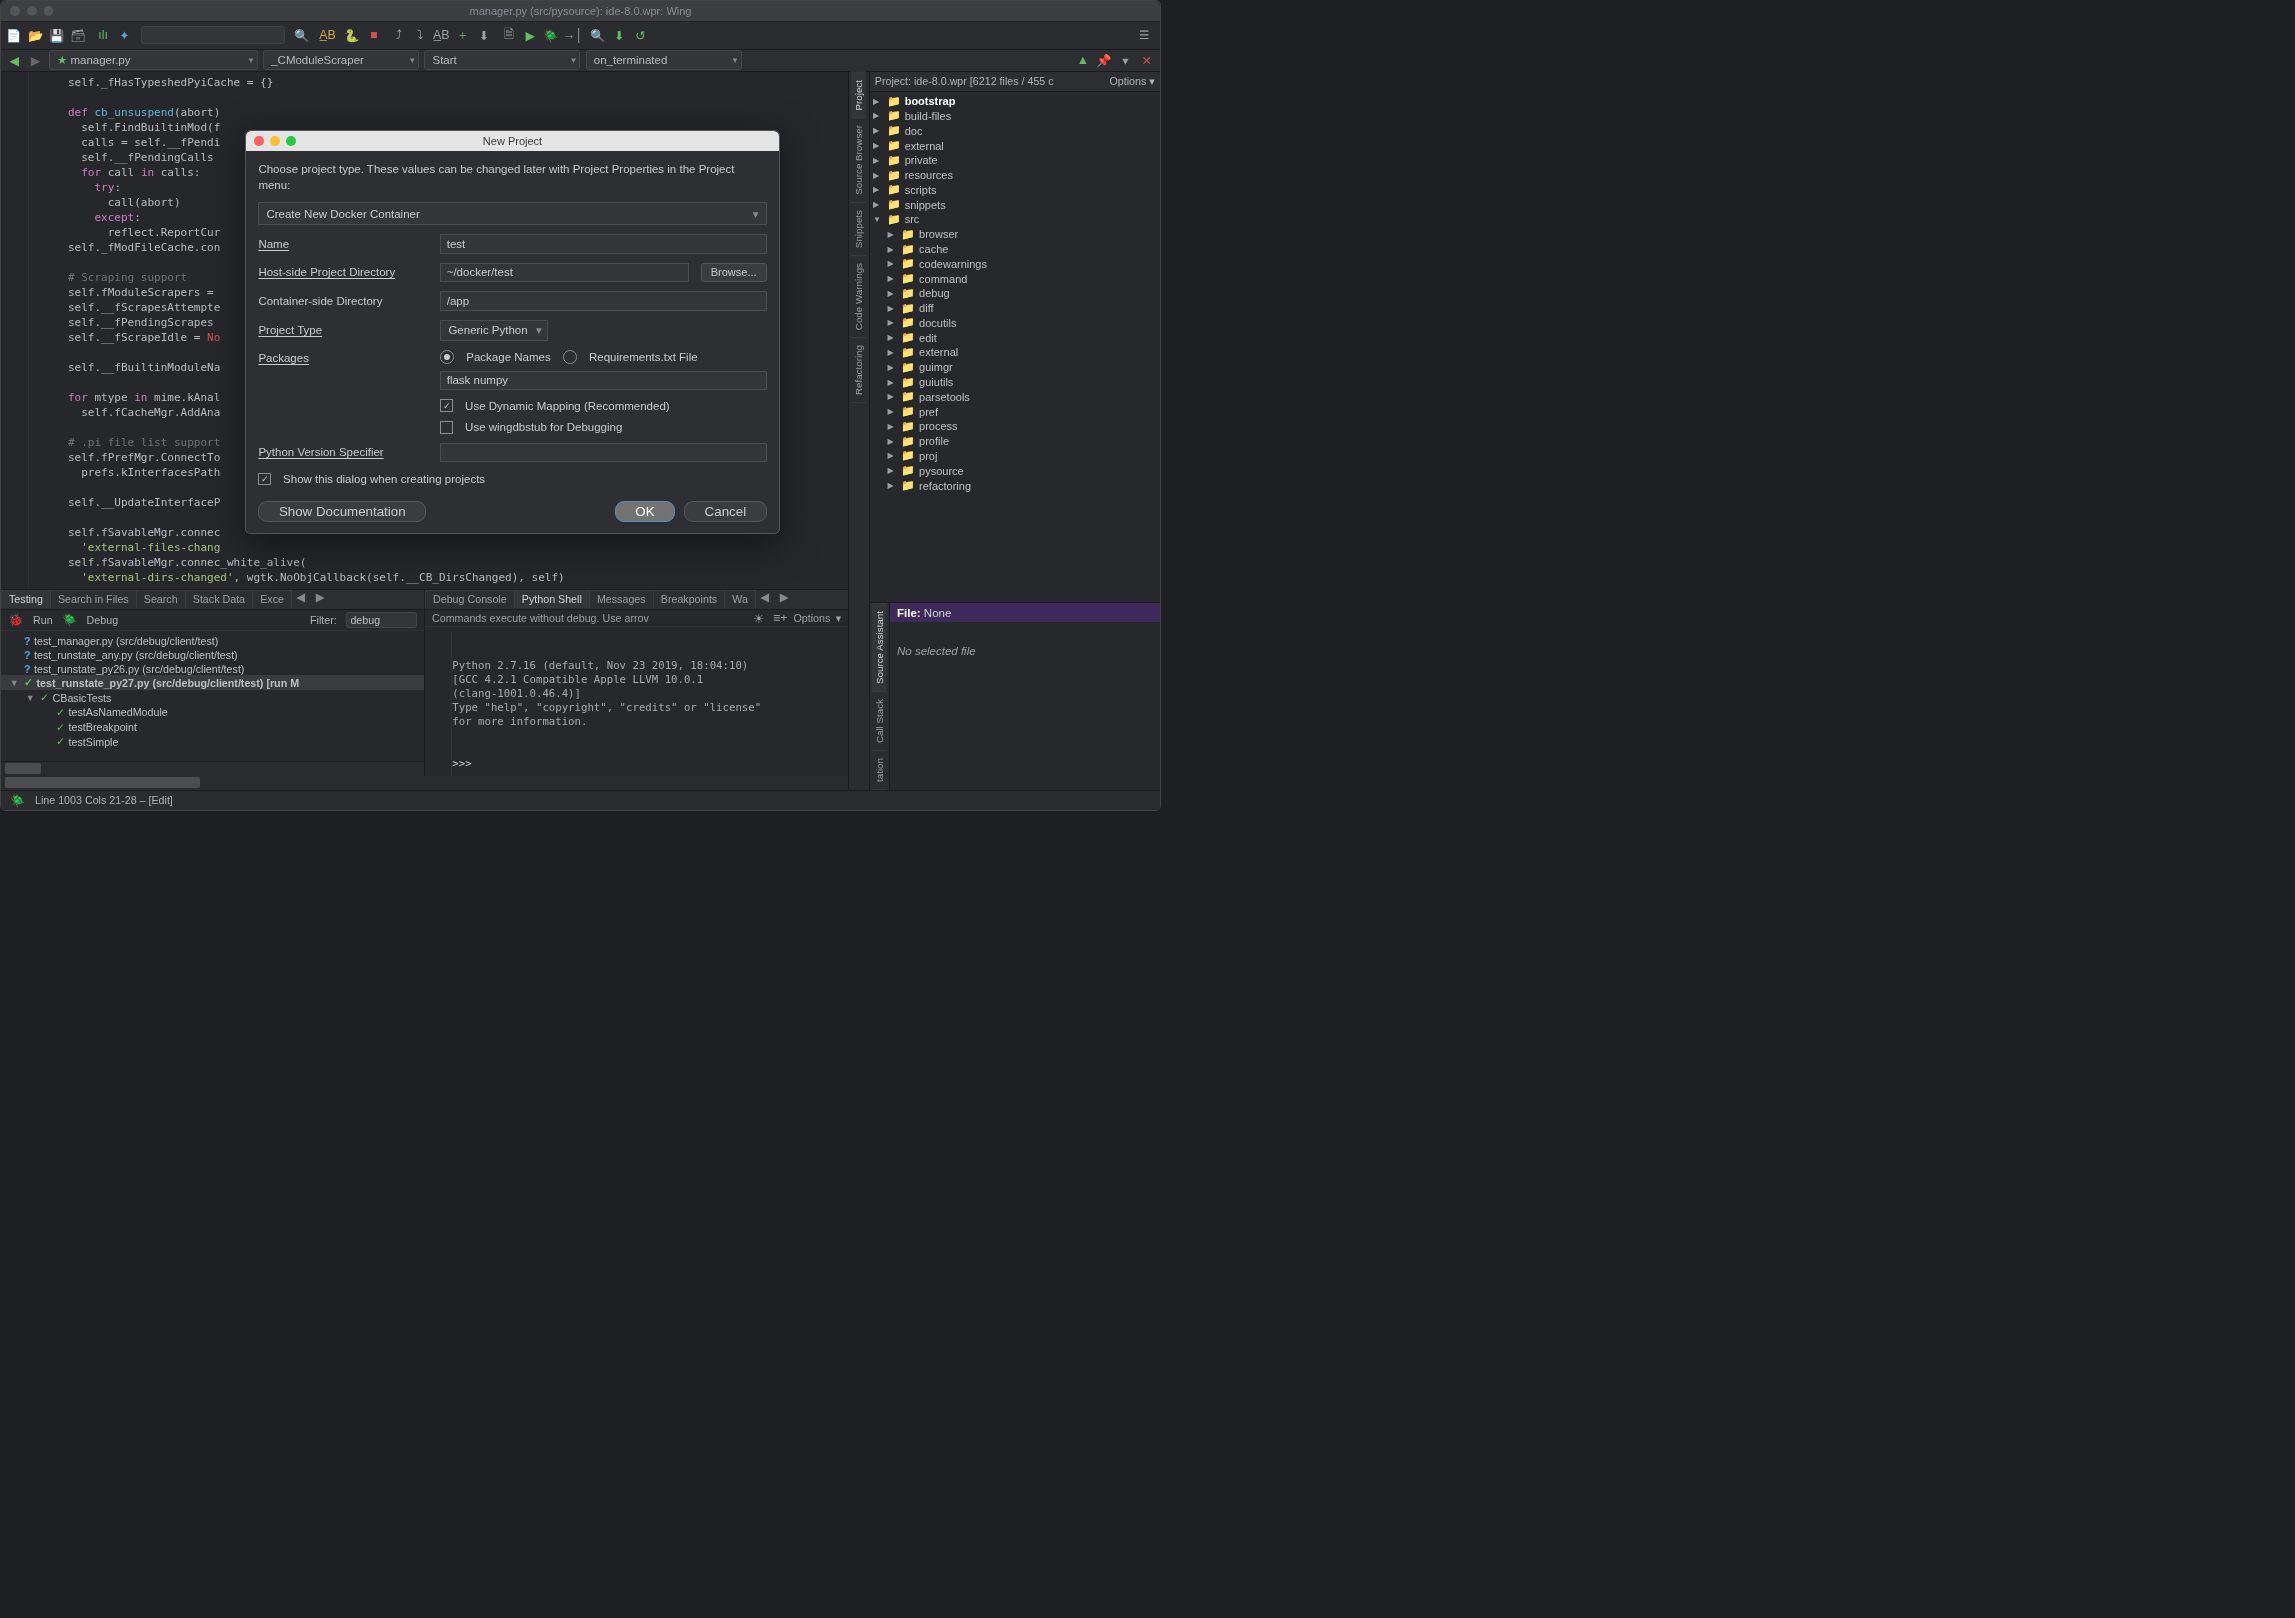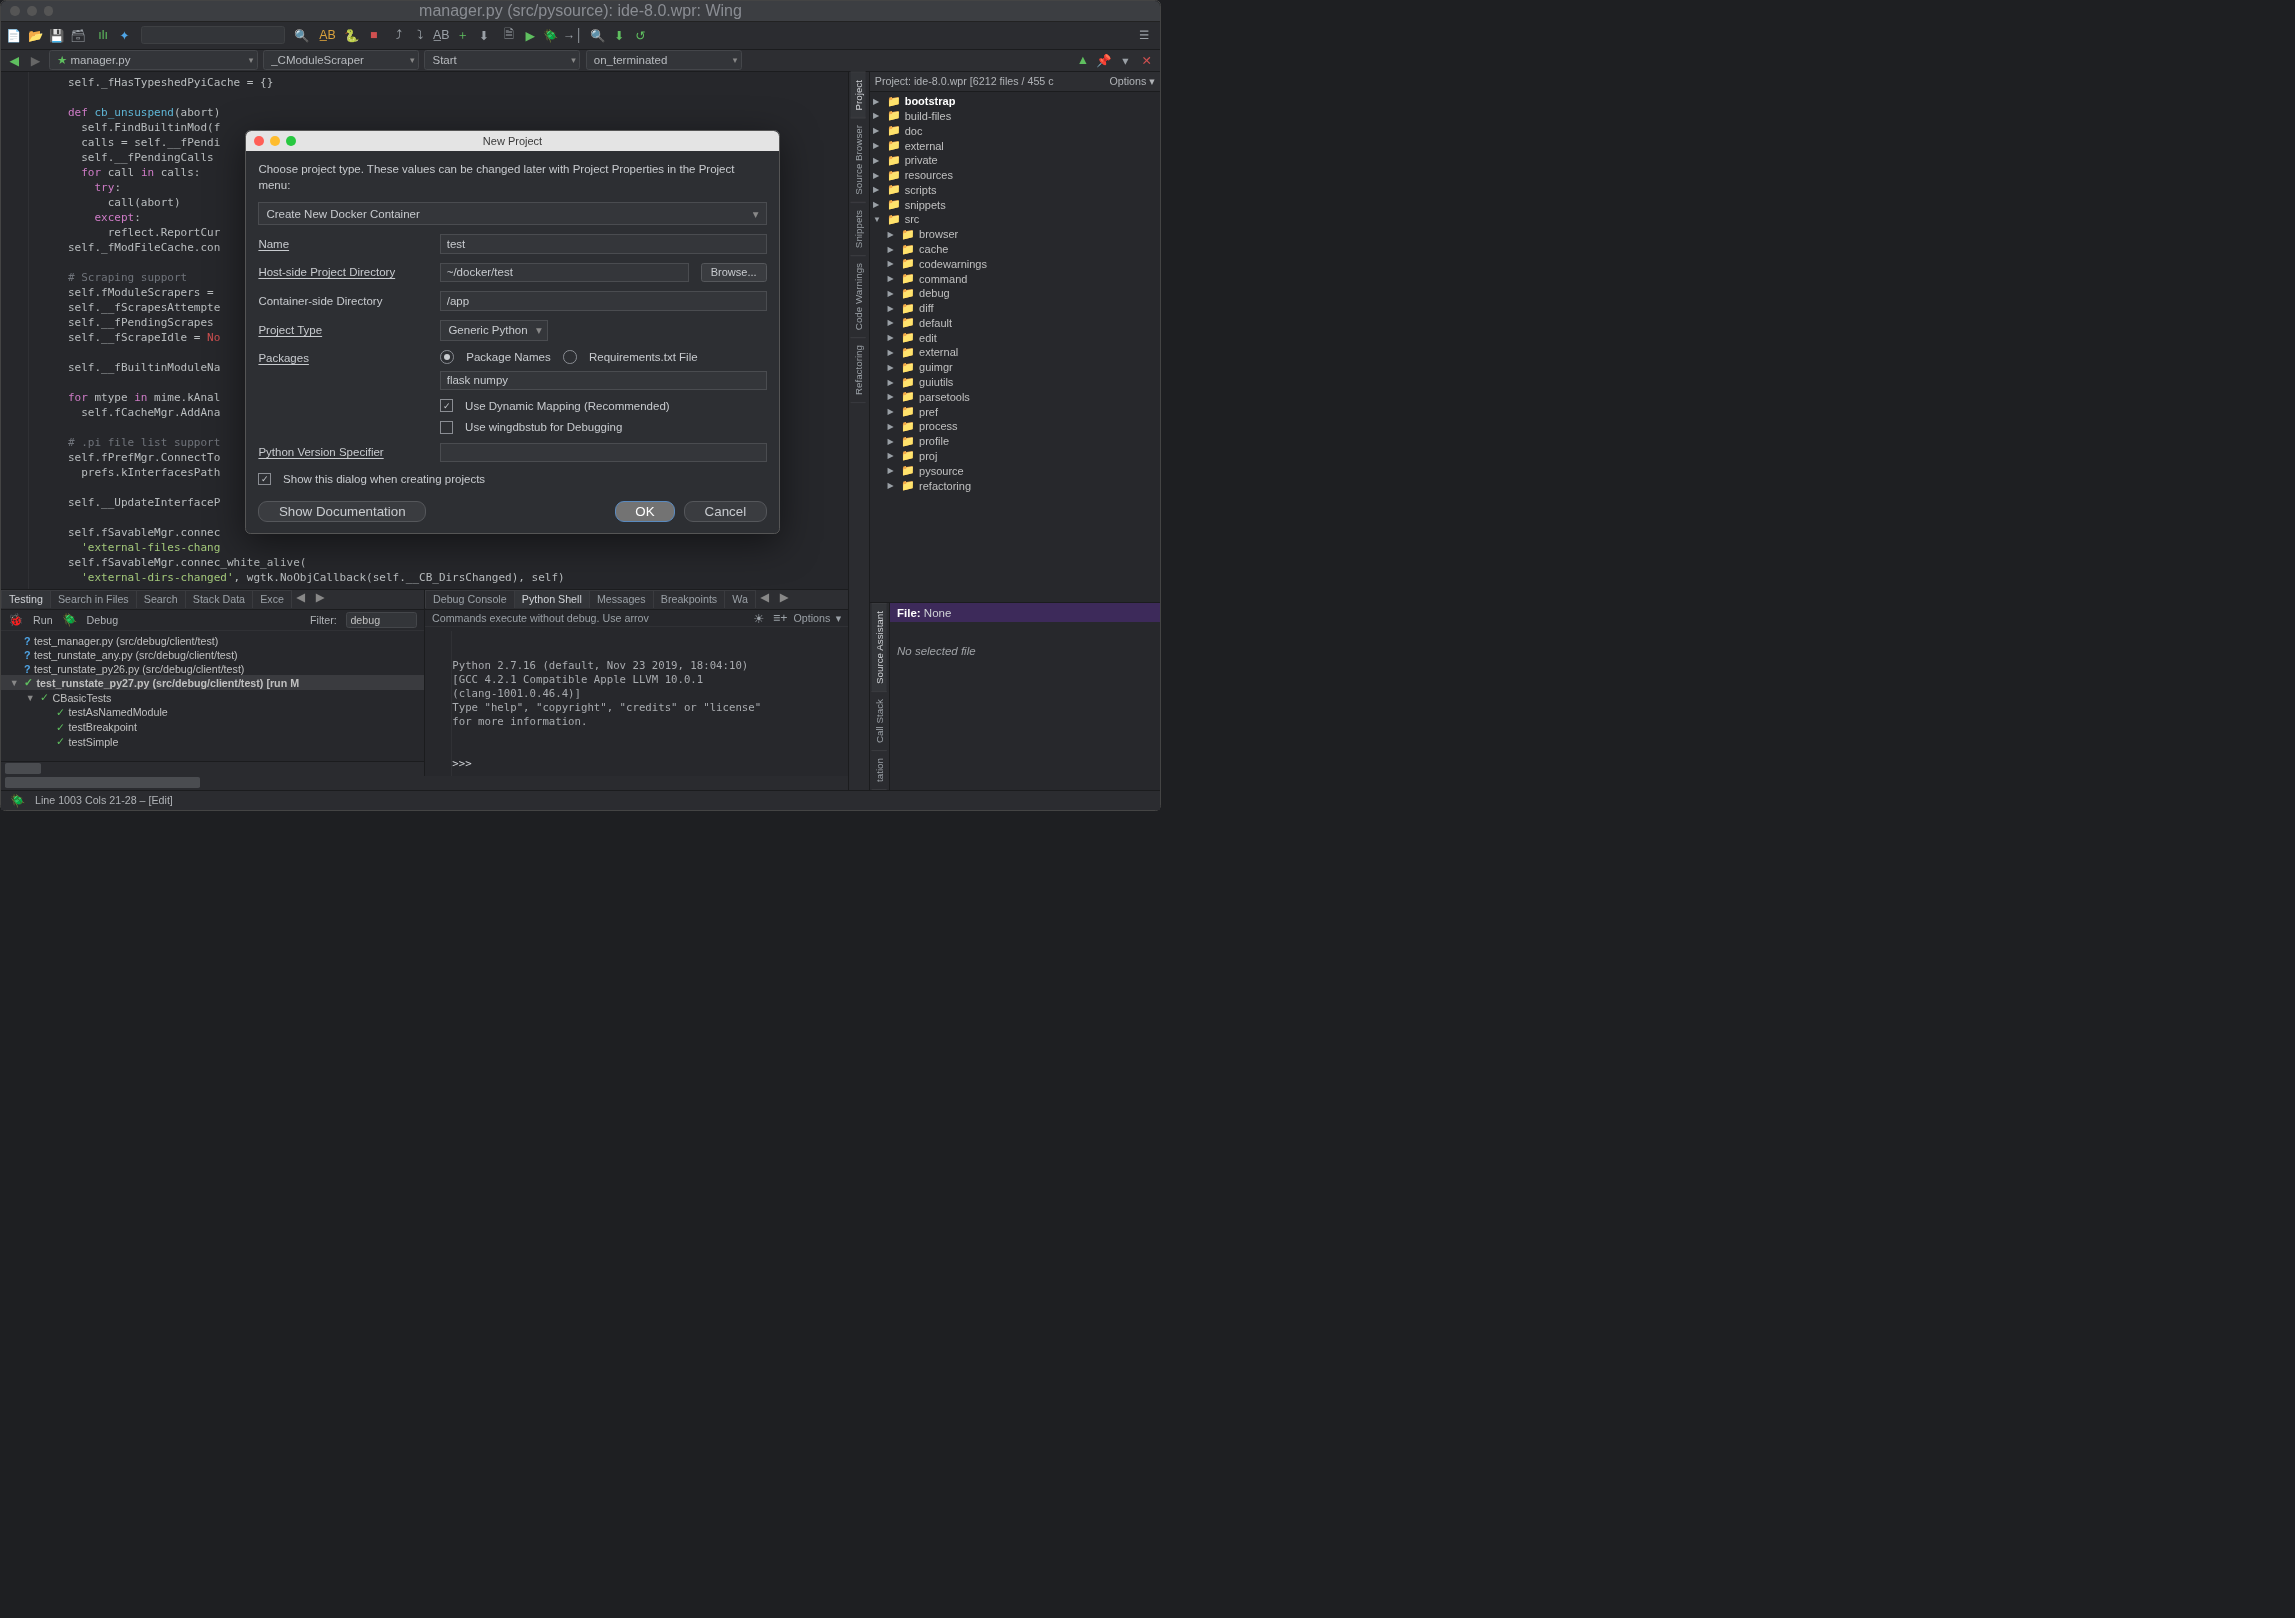--- a/index.html
+++ b/index.html
@@ -1,20 +1,20 @@
 <!DOCTYPE html>
 <html><head>
 <meta charset="utf-8">
 <style>
 html,body{margin:0;padding:0;font-family:-apple-system,BlinkMacSystemFont,"Segoe UI",Arial,sans-serif;font-size:11.5px;color:#c0c0c0;background:#1e1f22;overflow:hidden}
 .window{display:flex;flex-direction:column;height:809px;width:1159px;background:#27282c;border:0.9px solid #444;border-radius:5.3px;position:relative}
 .titlebar{height:19.5px;background:#3c3e42;display:flex;align-items:center;position:relative;border-top-left-radius:5.3px;border-top-right-radius:5.3px;border-bottom:0.9px solid #222}
 .traffic{display:flex;gap:7px;padding-left:9px}
 .traffic span{width:9.8px;height:9.8px;border-radius:50%;background:#555}
-.titlebar .title{position:absolute;left:0;right:0;text-align:center;color:#8a8d93;font-size:16px}
+.titlebar .title{position:absolute;left:0;right:0;text-align:center;color:#8a8d93;font-size:11px}
 .toolbar{height:27px;background:#2b2c30;display:flex;align-items:center;padding:0 5.3px;gap:9px;border-bottom:0.9px solid #1b1c1e}
 .toolbar .grp{display:flex;align-items:center;gap:5.3px}
 .tb-icon{width:16px;height:16px;display:flex;align-items:center;justify-content:center;color:#9aa0a6;font-size:12.4px}
 .tb-icon.blue{color:#4fa5e6}.tb-icon.yellow{color:#d8a13c}.tb-icon.green{color:#5fbf5f}.tb-icon.red{color:#d05050}
 .search{width:142px;height:16px;background:#333539;border:0.9px solid #3e4043;border-radius:2.7px}
 .menu-icon{margin-left:auto;color:#9aa0a6;padding-right:5.3px}
 
 .navstrip{height:21px;background:#2d2e32;display:flex;align-items:center;gap:5.3px;padding:0 5.3px;border-bottom:0.9px solid #1b1c1e}
 .navstrip .dropdown{height:18px;background:#333539;border:0.9px solid #44464a;border-radius:2.7px;display:flex;align-items:center;padding:0 14px 0 7px;position:relative;color:#b8bbbf}
 .navstrip .dropdown:after{content:"▾";position:absolute;right:3.6px;color:#888;font-size:9px}
@@ -417,21 +417,21 @@
               <span>debug</span>
             </div>
             <div class="row ind1">
               <span class="tw">▶</span>
               <span class="fold">📁</span>
               <span>diff</span>
             </div>
             <div class="row ind1">
               <span class="tw">▶</span>
               <span class="fold">📁</span>
-              <span>default</span>
+              <span>docutils</span>
             </div>
             <div class="row ind1">
               <span class="tw">▶</span>
               <span class="fold">📁</span>
               <span>edit</span>
             </div>
             <div class="row ind1">
               <span class="tw">▶</span>
               <span class="fold">📁</span>
               <span>external</span>

